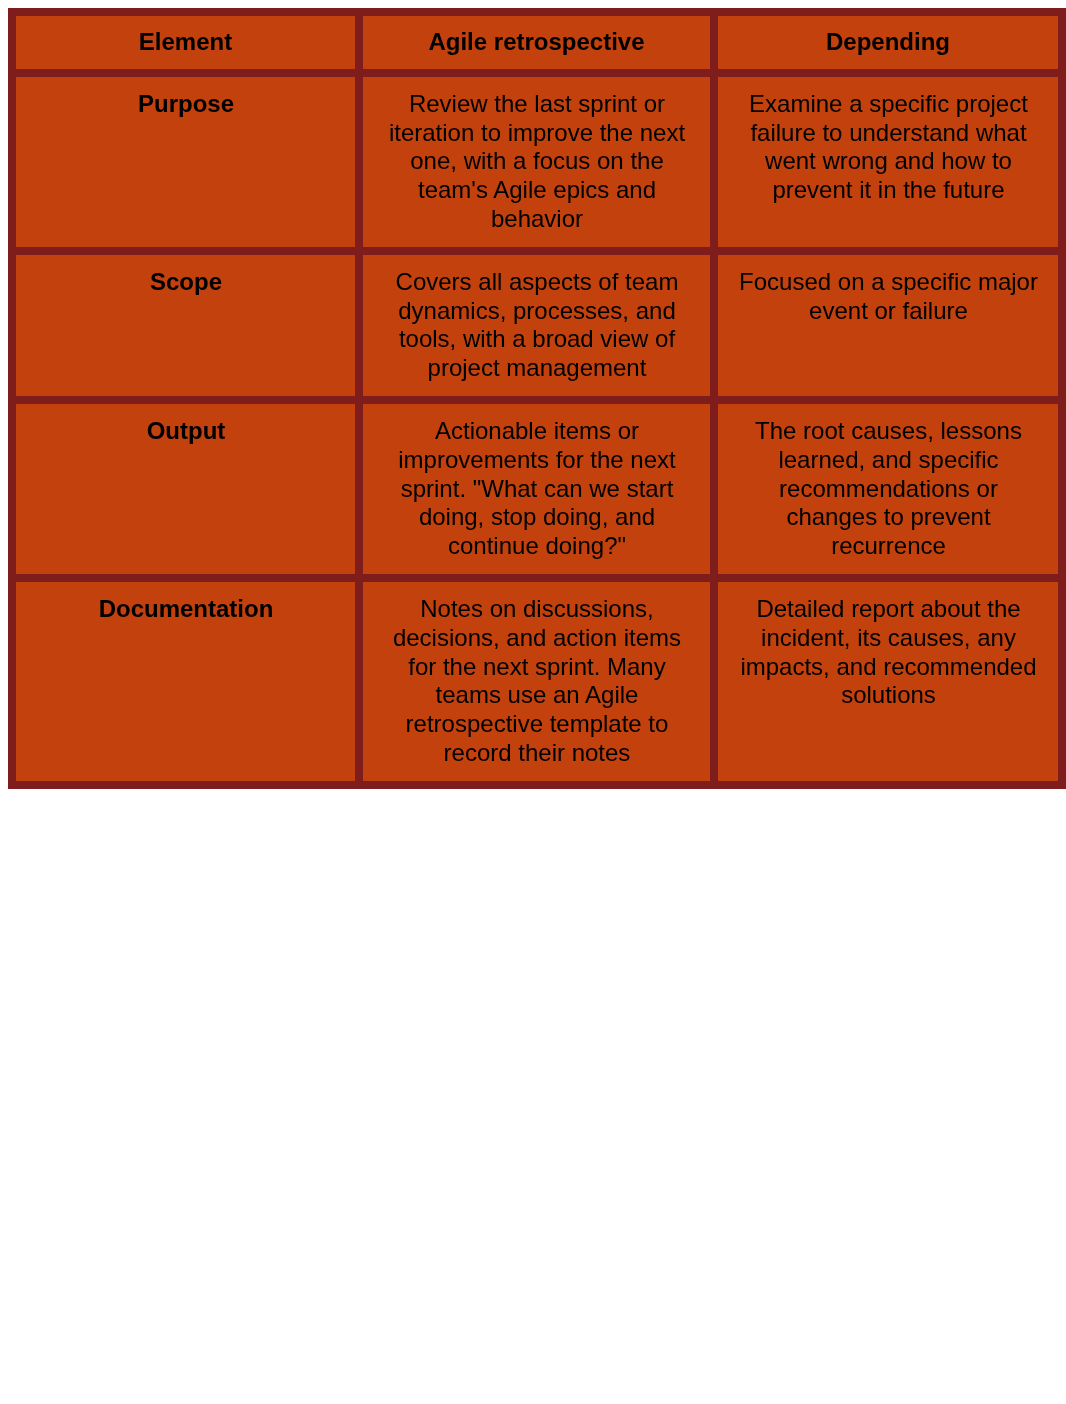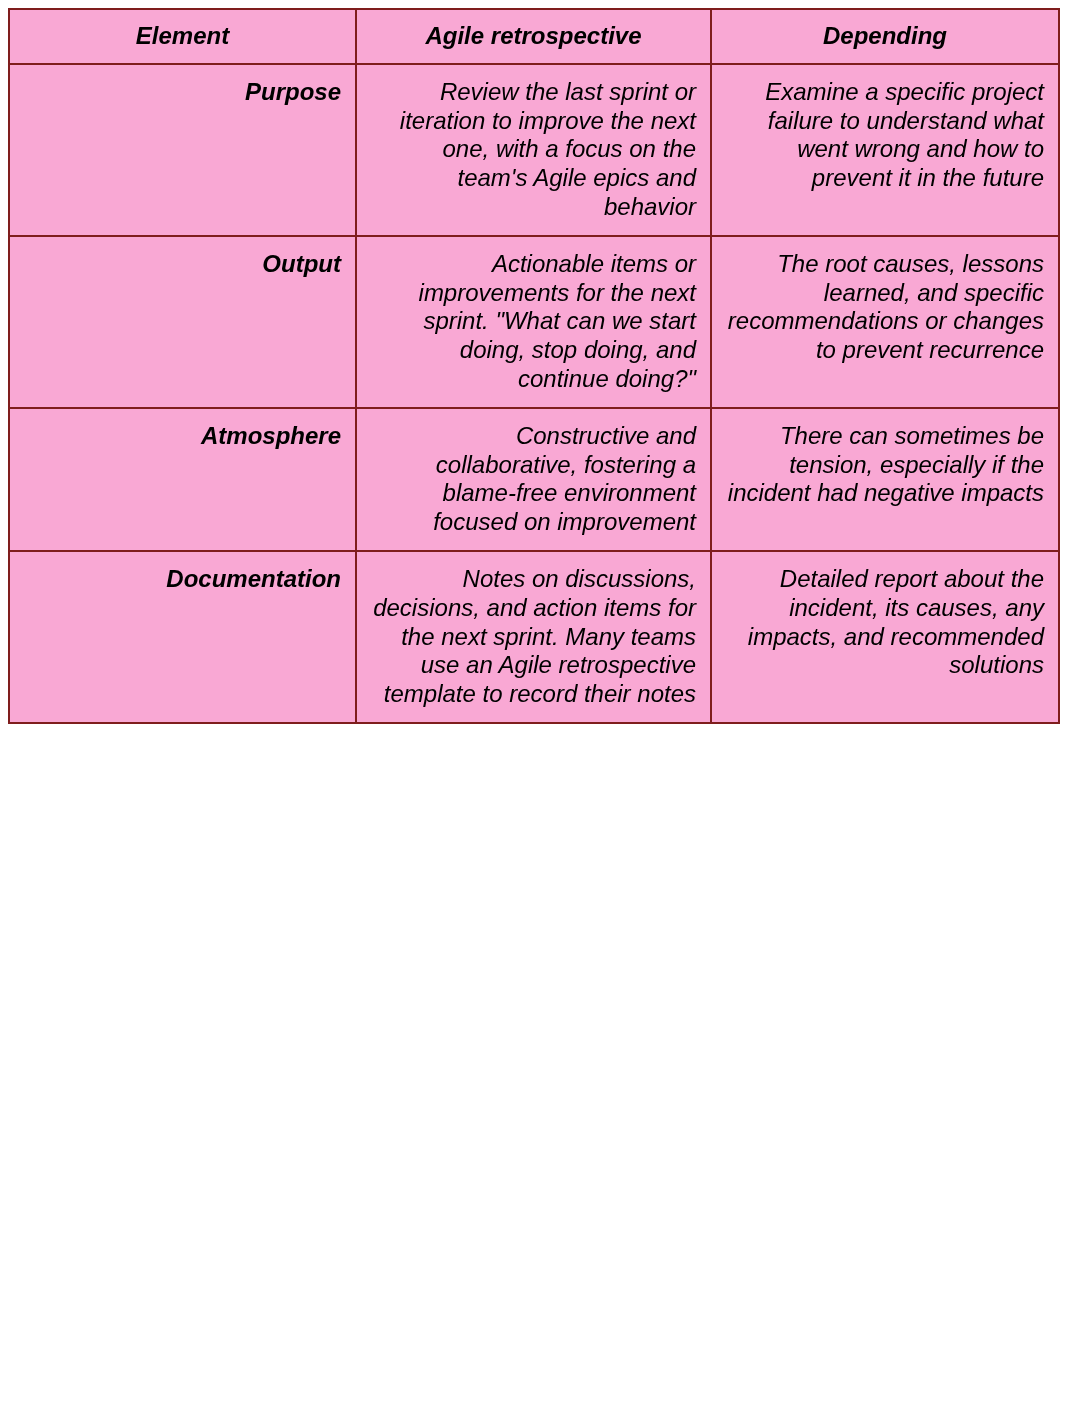--- a/index.html
+++ b/index.html
@@ -20,36 +20,35 @@
   table.compare {
     border-collapse: collapse;
     width: 1050px;
     table-layout: fixed;
   }
   table.compare col.c1 { width: 347px; }
   table.compare col.c2 { width: 355px; }
   table.compare col.c3 { width: 348px; }
   table.compare th,
   table.compare td {
-    border: 2px solid #7f1d1d;
+    border: 8px solid #7f1d1d;
     font-size: 24px;
     line-height: 1.2;
     color: #000000;
-    background: #f9a8d4;
-    font-style: italic;
+    background: #c2410c;
   }
   table.compare thead th {
     font-weight: bold;
     text-align: center;
     vertical-align: middle;
     padding: 12px 8px;
   }
   table.compare tbody td {
     vertical-align: top;
-    text-align: right;
+    text-align: center;
     padding: 13px 14px 13px 15px;
     word-wrap: break-word;
   }
   table.compare tbody td.row-label {
     font-weight: bold;
   }
 </style>
 </head>
 <body>
 
@@ -67,28 +66,28 @@
         <th>Depending</th>
       </tr>
     </thead>
     <tbody>
       <tr>
         <td class="row-label">Purpose</td>
         <td>Review the last sprint or iteration to improve the next one, with a focus on the team's Agile epics and behavior</td>
         <td>Examine a specific project failure to understand what went wrong and how to prevent it in the future</td>
       </tr>
       <tr>
+        <td class="row-label">Scope</td>
+        <td>Covers all aspects of team dynamics, processes, and tools, with a broad view of project management</td>
+        <td>Focused on a specific major event or failure</td>
+      </tr>
+      <tr>
         <td class="row-label">Output</td>
         <td>Actionable items or improvements for the next sprint. "What can we start doing, stop doing, and continue doing?"</td>
         <td>The root causes, lessons learned, and specific recommendations or changes to prevent recurrence</td>
-      </tr>
-      <tr>
-        <td class="row-label">Atmosphere</td>
-        <td>Constructive and collaborative, fostering a blame-free environment focused on improvement</td>
-        <td>There can sometimes be tension, especially if the incident had negative impacts</td>
       </tr>
       <tr>
         <td class="row-label">Documentation</td>
         <td>Notes on discussions, decisions, and action items for the next sprint. Many teams use an Agile retrospective template to record their notes</td>
         <td>Detailed report about the incident, its causes, any impacts, and recommended solutions</td>
       </tr>
     </tbody>
   </table>
 </div>
 

